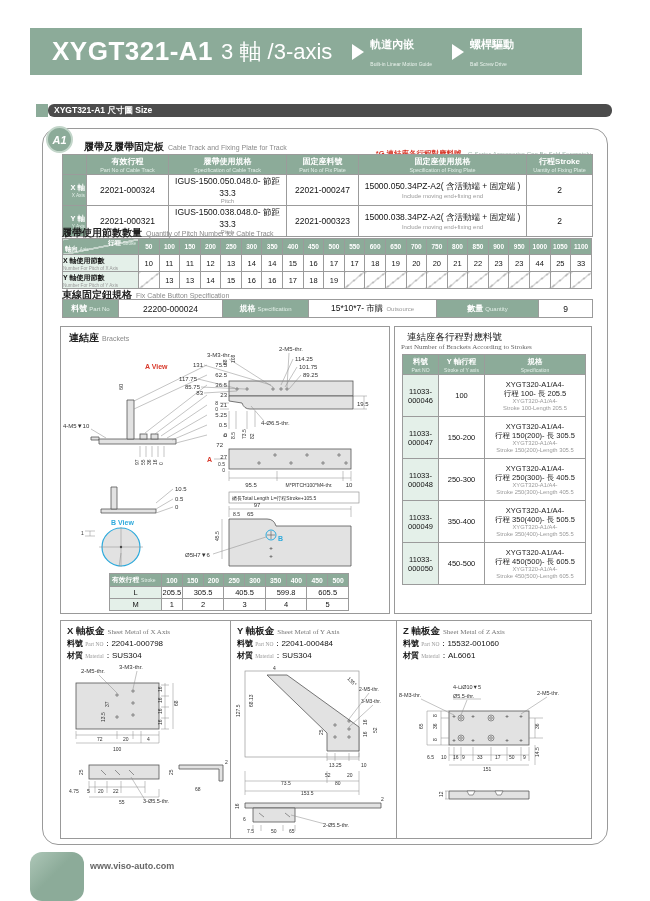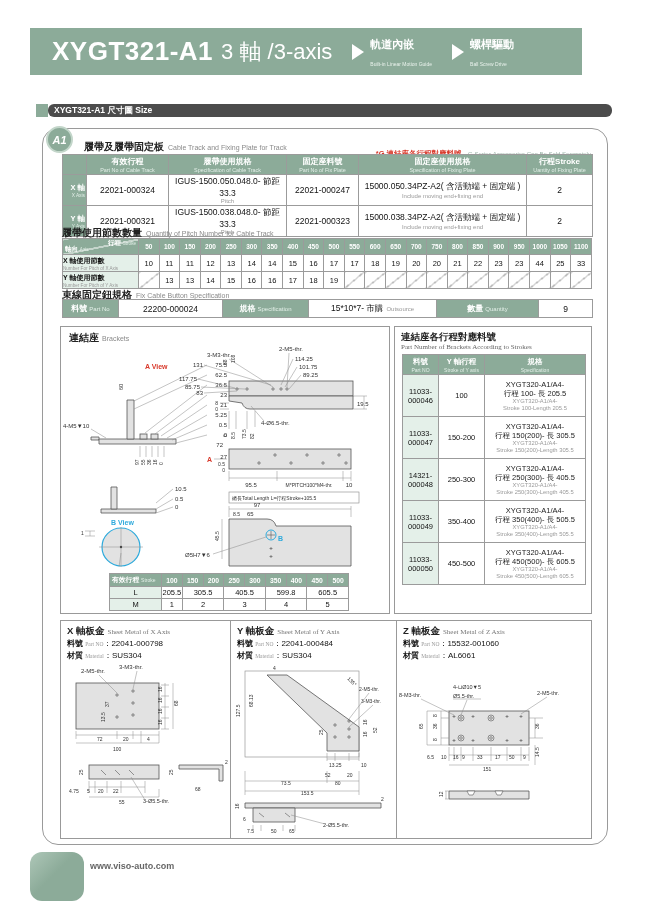--- a/index.html
+++ b/index.html
@@ -66,21 +66,21 @@
   #bracketBox{left:60px;top:326px;width:330px;height:288px;}
   #partsBox{left:394px;top:326px;width:198px;height:288px;}
   .btitle{position:absolute;left:8px;top:4px;font-size:10px;font-weight:bold;white-space:nowrap;}
   .btitle .en{font-size:7px;color:#8a8a8a;font-weight:normal;margin-left:3px;}
   #bkSvg{position:absolute;left:0;top:16px;}
   .t4{position:absolute;left:48px;top:246px;width:240px;}
   .t4 th{font-size:6.8px;padding:0;height:13px;}
   .t4 th.sl{text-align:left;padding-left:2px;} .t4 th.sl i{display:inline;font-size:5px;}
   .t4 td{font-size:7.5px;height:12px;padding:0;}
   .t4 td.lbl{text-align:center;padding:0;font-size:7.5px;}
-  .ptitle1{position:absolute;left:6px;top:4px;font-size:9.5px;font-weight:bold;white-space:nowrap;}
+  .ptitle1{position:absolute;left:12px;top:4px;font-size:9.5px;font-weight:normal;white-space:nowrap;}
   .ptitle2{position:absolute;left:6px;top:16px;font-size:7px;color:#666;
            font-family:"Liberation Serif",serif;white-space:nowrap;}
   .t5{position:absolute;left:7px;top:27px;width:183px;}
   .t5 th{font-size:7.5px;height:20px;} .t5 th .en{font-size:5px;}
   .t5 td{font-size:7.5px;height:42px;line-height:1.2;}
   .t5 td.part{background:var(--gl);}
   .t5 .sp1{display:block;font-size:7.5px;color:#222;}
   .t5 .sp2{display:block;font-size:5.8px;color:#9a9a9a;}
   
   #smx{left:60px;top:620px;width:171px;height:219px;}
@@ -469,21 +469,21 @@
         <td class="part">11033-000047</td>
         <td>150-200</td>
         <td>
               <span class="sp1">XYGT320-A1/A4-</span>
               <span class="sp1">行程 150(200)- 長 305.5</span>
               <span class="sp2">XYGT320-A1/A4-</span>
               <span class="sp2">Stroke 150(200)-Length 305.5</span>
             </td>
       </tr>
       <tr>
-        <td class="part">14321-000048</td>
+        <td class="part">11033-000048</td>
         <td>250-300</td>
         <td>
               <span class="sp1">XYGT320-A1/A4-</span>
               <span class="sp1">行程 250(300)- 長 405.5</span>
               <span class="sp2">XYGT320-A1/A4-</span>
               <span class="sp2">Stroke 250(300)-Length 405.5</span>
             </td>
       </tr>
       <tr>
         <td class="part">11033-000049</td>

